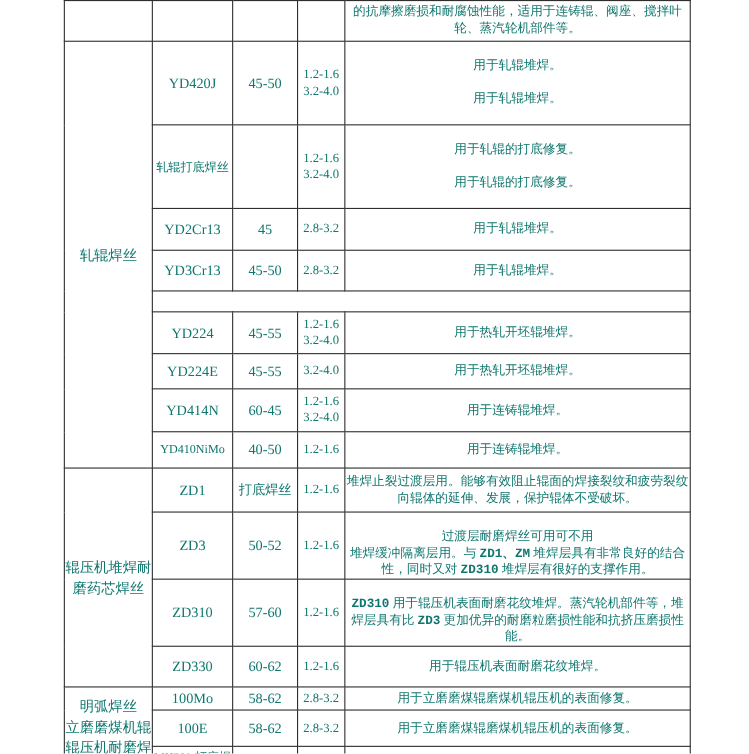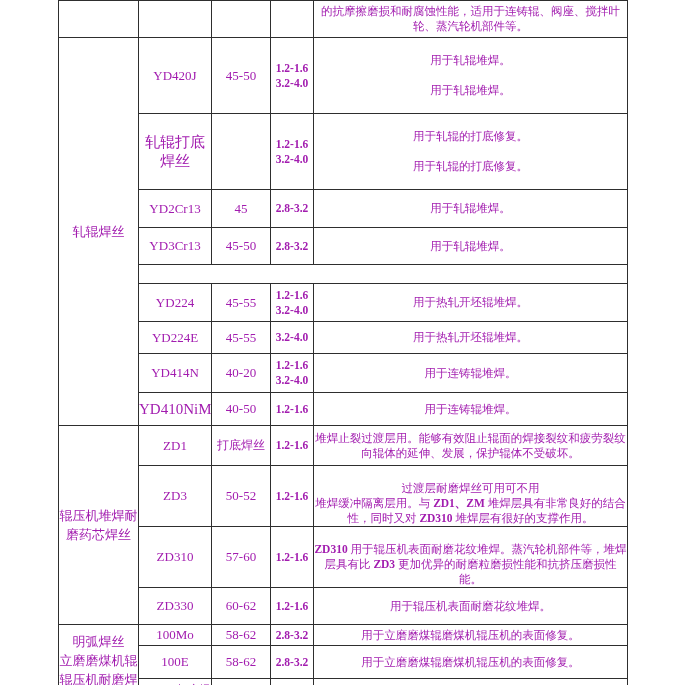--- a/index.html
+++ b/index.html
@@ -1,32 +1,32 @@
 <!DOCTYPE html>
 <html><head>
 <meta charset="utf-8">
 <style>
   html,body{margin:0;padding:0}
   #page{position:relative;width:681px;height:685px;background:#ffffff;overflow:hidden;
-        font-family:"Liberation Serif","DejaVu Serif",serif;color:#a21caf}
+        font-family:"Liberation Serif","DejaVu Serif",serif;color:#0f766e}
   table#tbl{position:absolute;left:58px;top:0;width:569px;border-collapse:collapse;table-layout:fixed}
   #tbl td{border:1px solid #2e2e2e;padding:0;vertical-align:middle;text-align:center;overflow:hidden}
   tr.cut td{border-top:none}
   td.cat{font-size:13px;line-height:19px;white-space:pre-line}
   td.model{font-weight:normal;font-size:13px}
-  td.model.sm{font-size:15px}
+  td.model.sm{font-size:11px}
   td.model.xs{font-size:11px;line-height:15px}
   td.hard{font-weight:normal;font-size:13px}
   td.hard.sm{font-size:12px}
-  td.dia{font-weight:bold;font-size:11.5px;line-height:15px}
+  td.dia{font-weight:normal;font-size:11.5px;line-height:15px}
   td.dia.vtop{vertical-align:top;padding-top:3px}
   td.desc{text-align:left;font-size:11.5px;line-height:15px;padding:2px 2px 1px 5px;
           vertical-align:top;white-space:pre-line}
   td.desc.vmid{vertical-align:middle;padding-top:0}
-  .bs{font-family:Liberation Serif, serif;font-weight:bold}
+  .bs{font-family:Liberation Mono, monospace;font-weight:bold}
 </style>
 </head>
 <body>
 
 <div id="page">
   <table id="tbl">
     <colgroup>
       <col style="width:80px">
         <col style="width:73px">
         <col style="width:59px">
@@ -93,21 +93,21 @@
       <td class="desc">用于热轧开坯辊堆焊。</td>
     </tr>
     <tr style="height:32px">
       <td class="model">YD224E</td>
       <td class="hard">45-55</td>
       <td class="dia">3.2-4.0</td>
       <td class="desc">用于热轧开坯辊堆焊。</td>
     </tr>
     <tr style="height:39px">
       <td class="model">YD414N</td>
-      <td class="hard">40-20</td>
+      <td class="hard">60-45</td>
       <td class="dia vtop">
         <div>1.2-1.6</div>
         <div>3.2-4.0</div>
       </td>
       <td class="desc">用于连铸辊堆焊。</td>
     </tr>
     <tr style="height:33px">
       <td class="model sm">YD410NiMo</td>
       <td class="hard">40-50</td>
       <td class="dia vtop">1.2-1.6</td>

